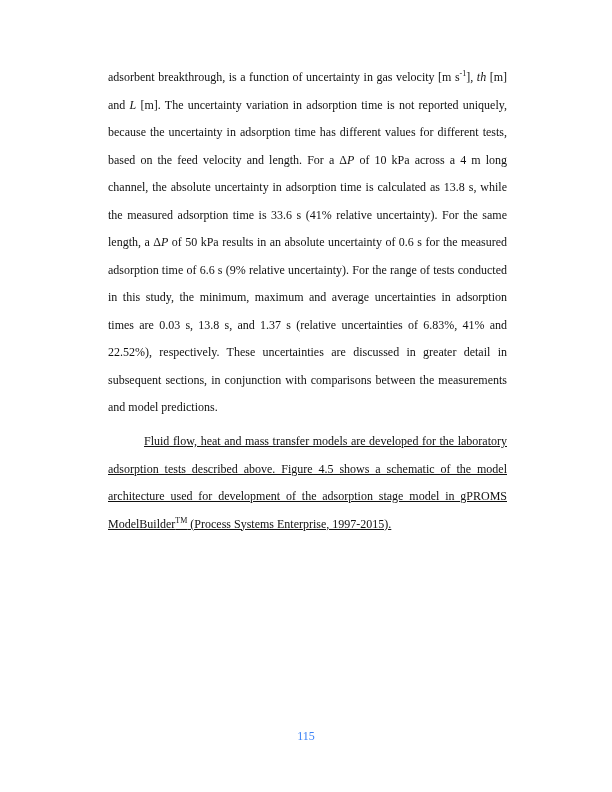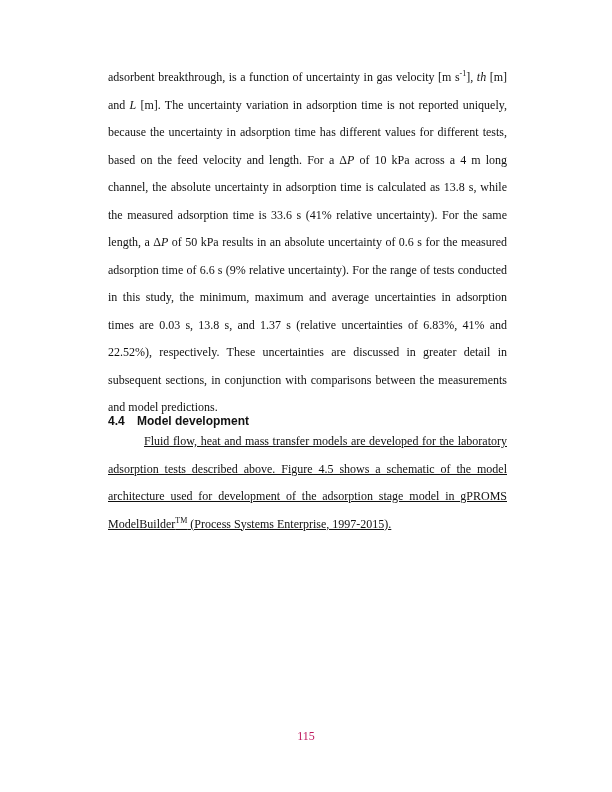--- a/index.html
+++ b/index.html
@@ -13,29 +13,28 @@
   .p1 { top: 64px; }
   .p2 { top: 428px; text-indent: 36px; text-decoration: underline; }
   .heading {
     position: absolute; left: 108px; top: 414px;
     font-family: "Liberation Sans", sans-serif; font-weight: bold; font-size: 12px; color: #111;
     margin: 0; line-height: 14px;
   }
   .heading .num { display: inline-block; width: 29px; }
   .pagenum {
     position: absolute; left: 0; width: 612px; top: 729px; text-align: center;
-    font-family: "Liberation Serif", serif; font-size: 12px; color: #be185d;
+    font-family: "Liberation Serif", serif; font-size: 12px; color: #3b82f6;
   }
   sup { font-size: 8px; line-height: 0; }
   i { font-style: italic; }
 </style>
 </head>
 <body>
 
 <div class="page">
   <p class="para p1"><span>adsorbent breakthrough, is a function of uncertainty in gas velocity [m s</span><sup>-1</sup><span>], </span><i>th</i><span> [m] and </span><i>L</i><span> [m]. The uncertainty variation in adsorption time is not reported uniquely, because the uncertainty in adsorption time has different values for different tests, based on the feed velocity and length. For a Δ</span><i>P</i><span> of 10 kPa across a 4 m long channel, the absolute uncertainty in adsorption time is calculated as 13.8 s, while the measured adsorption time is 33.6 s (41% relative uncertainty). For the same length, a Δ</span><i>P</i><span> of 50 kPa results in an absolute uncertainty of 0.6 s for the measured adsorption time of 6.6 s (9% relative uncertainty). For the range of tests conducted in this study, the minimum, maximum and average uncertainties in adsorption times are 0.03 s, 13.8 s, and 1.37 s (relative uncertainties of 6.83%, 41% and 22.52%), respectively.  These uncertainties are discussed in greater detail in subsequent sections, in conjunction with comparisons between the measurements and model predictions.</span></p>
 
-  <h2 class="heading"><span class="num">4.4</span><span>Model development</span></h2>
 
   <p class="para p2"><span>Fluid flow, heat and mass transfer models are developed for the laboratory adsorption tests described above. Figure 4.5 shows a schematic of the model architecture used for development of the adsorption stage model in gPROMS ModelBuilder</span><sup>TM</sup><span> (Process Systems Enterprise, 1997-2015).</span></p>
 
   <div class="pagenum">115</div>
 </div>
 
 </body></html>

